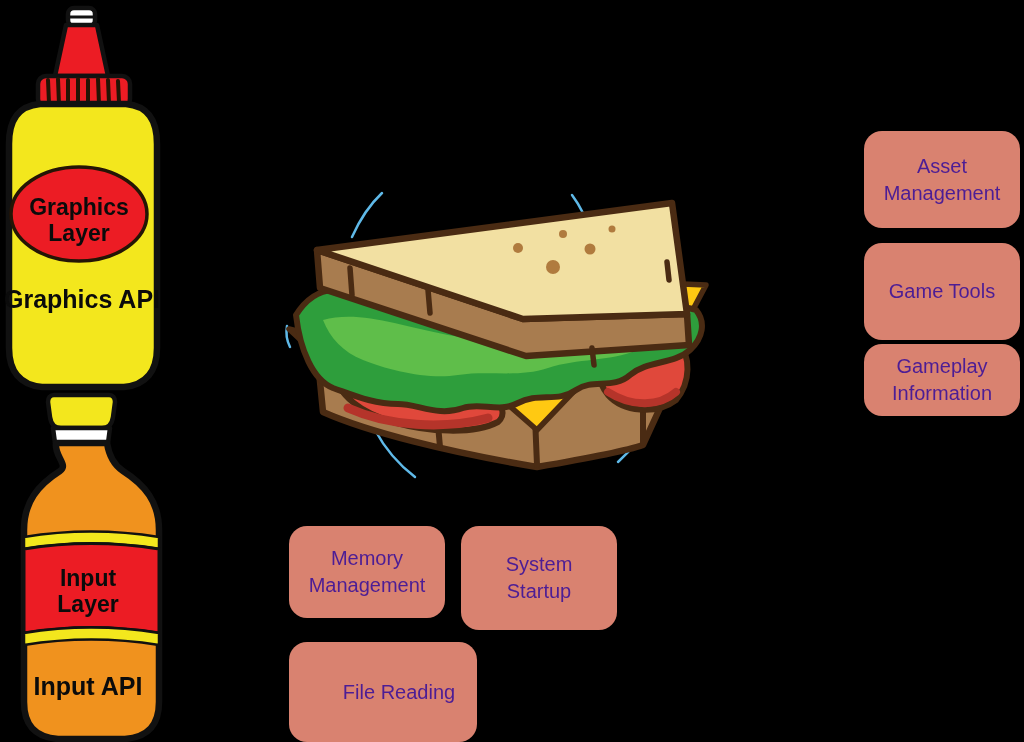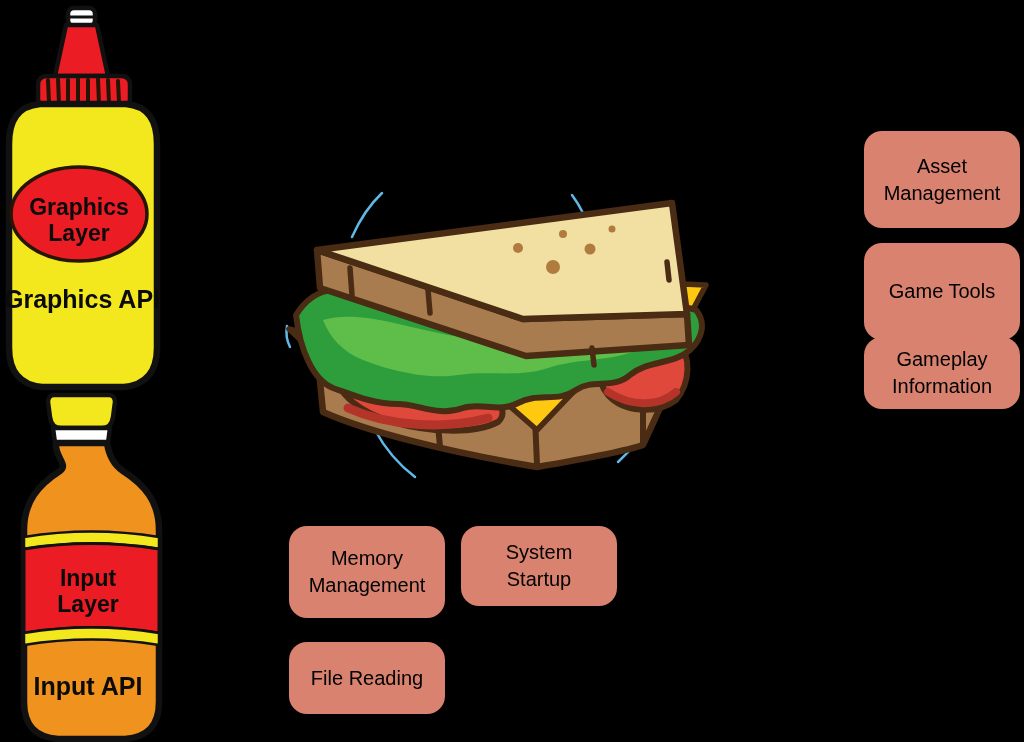--- a/index.html
+++ b/index.html
@@ -1,20 +1,20 @@
 <!DOCTYPE html>
 <html><head>
 <meta charset="utf-8">
 <style>
   html,body{margin:0;padding:0;background:#000;}
   #stage{position:relative;width:1024px;height:742px;background:#000;overflow:hidden;
          font-family:"Liberation Sans",sans-serif;}
   .box{position:absolute;background:#D98270;border-radius:18px;
        display:flex;align-items:center;justify-content:center;
-       text-align:center;color:#000000;font-size:20px;line-height:1.33;
+       text-align:center;color:#4c1d95;font-size:20px;line-height:1.33;
        white-space:pre-line;}
   svg text{font-family:"Liberation Sans",sans-serif;font-weight:bold;fill:#0b0b0b;}
   .illus{position:absolute;}
 </style>
 </head>
 <body>
 
 <div id="stage">
 
   <svg class="illus" style="left:2px;top:4px;" width="170" height="390" viewBox="0 0 170 390">
@@ -104,22 +104,22 @@
         <circle cx="285" cy="74" r="4"></circle>
       <circle cx="312" cy="89" r="5.5"></circle>
         <circle cx="275" cy="107" r="7"></circle>
       <circle cx="334" cy="69" r="3.5"></circle>
     </g>
   </svg>
 
   <div class="box" style="left:864px;top:131px;width:156px;height:97px;">Asset
 Management</div>
   <div class="box" style="left:864px;top:243px;width:156px;height:97px;">Game Tools</div>
-  <div class="box" style="left:864px;top:337px;width:156px;height:72px;">Gameplay
+  <div class="box" style="left:864px;top:344px;width:156px;height:72px;">Gameplay
 Information</div>
 
   <div class="box" style="left:289px;top:526px;width:156px;height:92px;">Memory
 Management</div>
-  <div class="box" style="left:461px;top:526px;width:156px;height:80px;">System
+  <div class="box" style="left:461px;top:526px;width:156px;height:104px;">System
 Startup</div>
-  <div class="box" style="left:289px;top:642px;width:156px;height:72px;">File Reading</div>
+  <div class="box" style="left:289px;top:642px;width:156px;height:100px;padding-left:32px;">File Reading</div>
 
 </div>
 
 </body></html>

